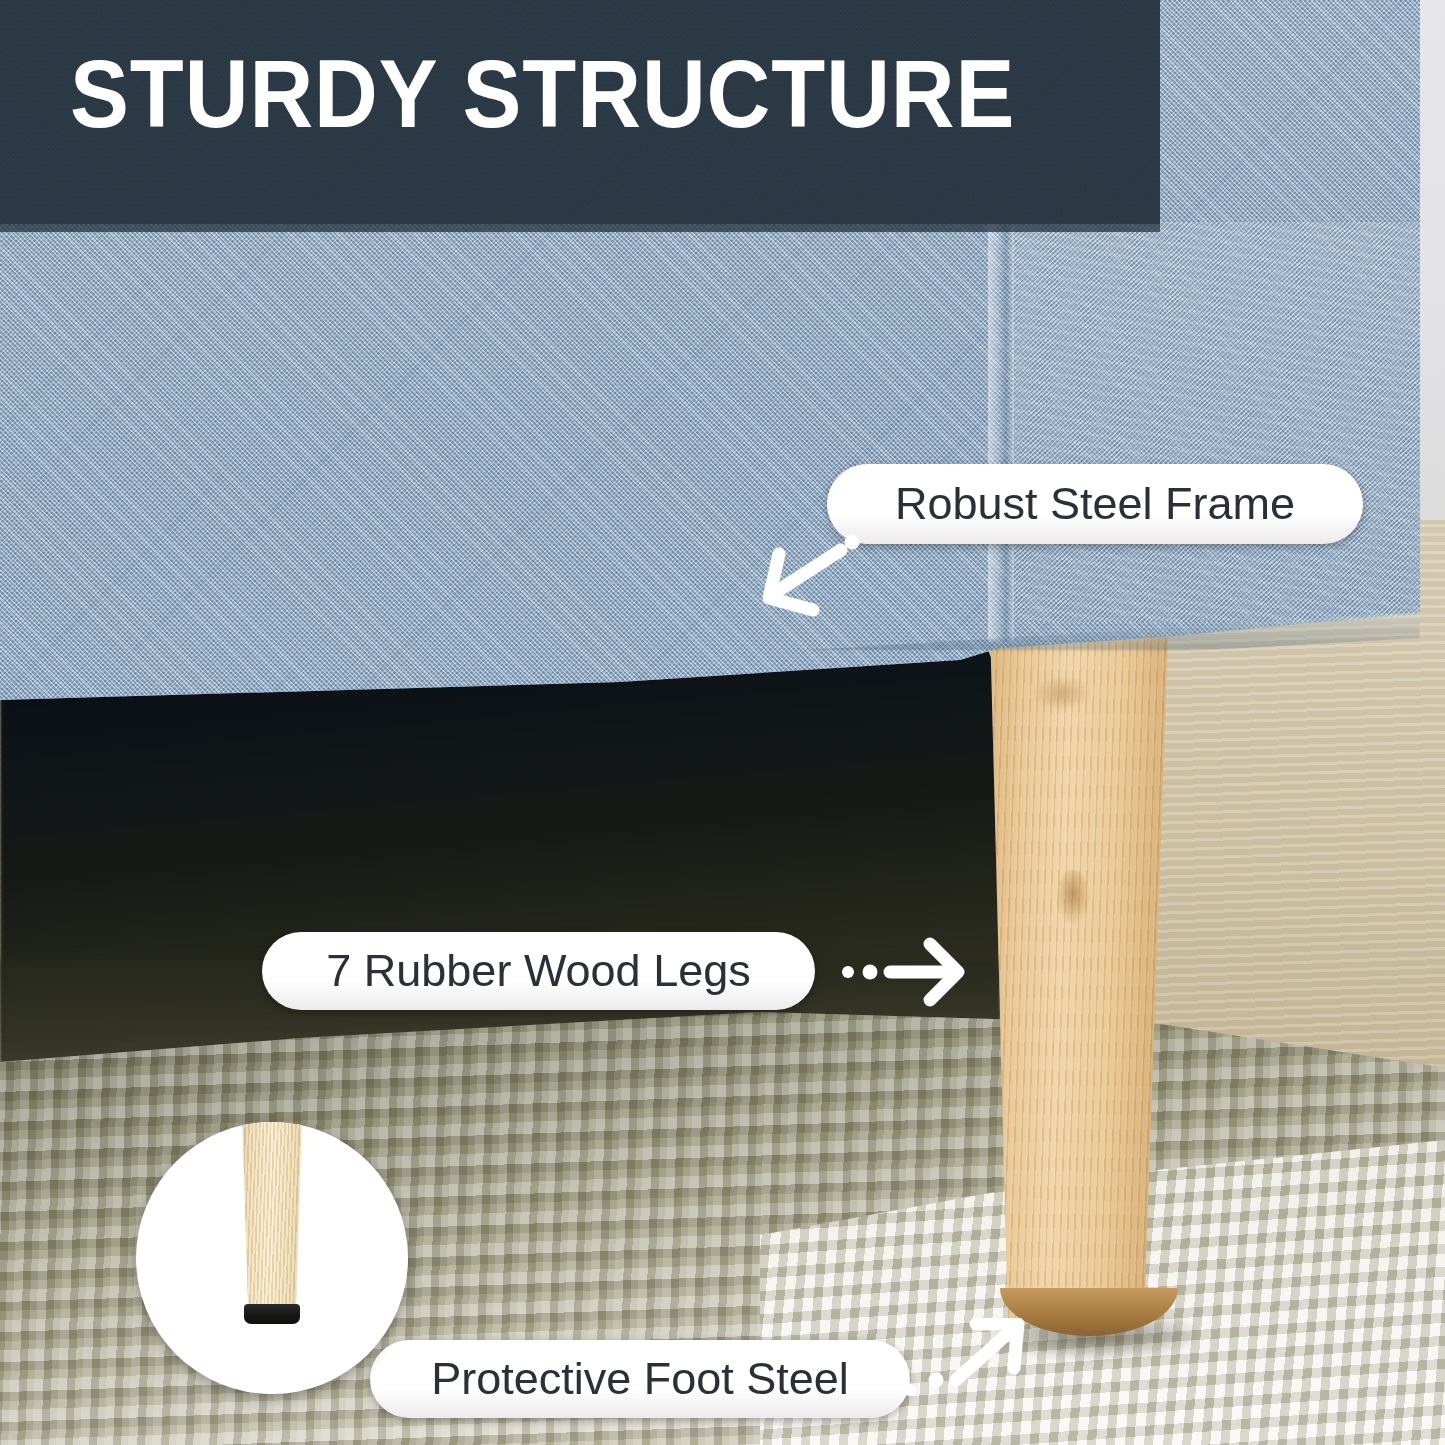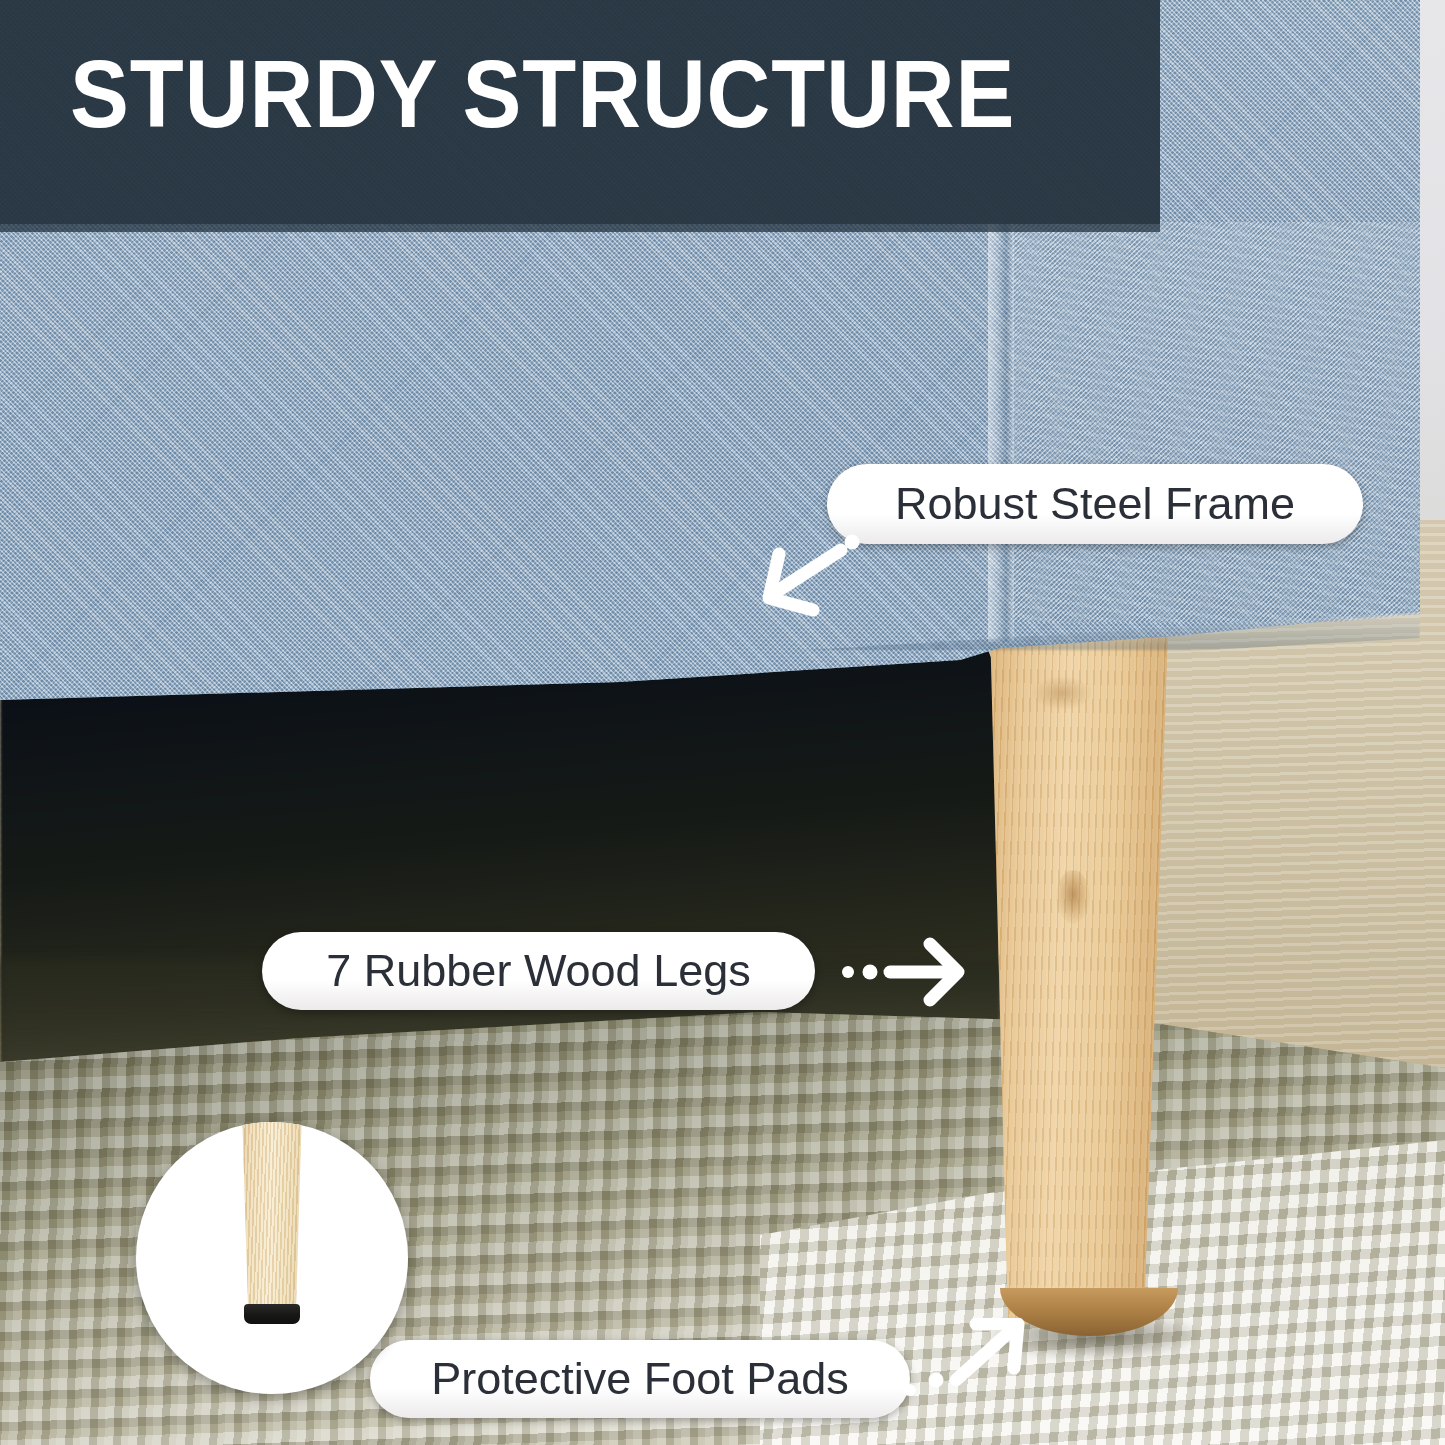--- a/index.html
+++ b/index.html
@@ -278,21 +278,21 @@
   <svg class="arrow-svg" id="arrow-legs" viewBox="0 0 128 82">
     <circle cx="10" cy="42" r="6" fill="#ffffff"></circle>
     <circle cx="32" cy="42" r="7.5" fill="#ffffff"></circle>
     <g fill="none" stroke="#ffffff" stroke-width="13" stroke-linecap="round" stroke-linejoin="round">
       <path d="M52 42 L118 42"></path>
       <path d="M92 14 L120 42 L92 70"></path>
     </g>
   </svg>
 
   <div class="pill" id="pill-pads">
-    <span>Protective Foot Pads</span>
+    <span>Protective Foot Steel</span>
   </div>
 
   <svg class="arrow-svg" id="arrow-pads" viewBox="0 0 128 86">
     <circle cx="10" cy="72" r="6" fill="#ffffff"></circle>
     <circle cx="36" cy="62" r="7.5" fill="#ffffff"></circle>
     <g fill="none" stroke="#ffffff" stroke-width="13" stroke-linecap="round" stroke-linejoin="round">
       <path d="M56 62 L116 8"></path>
       <path d="M76 6 L118 6 L114 50"></path>
     </g>
   </svg>

